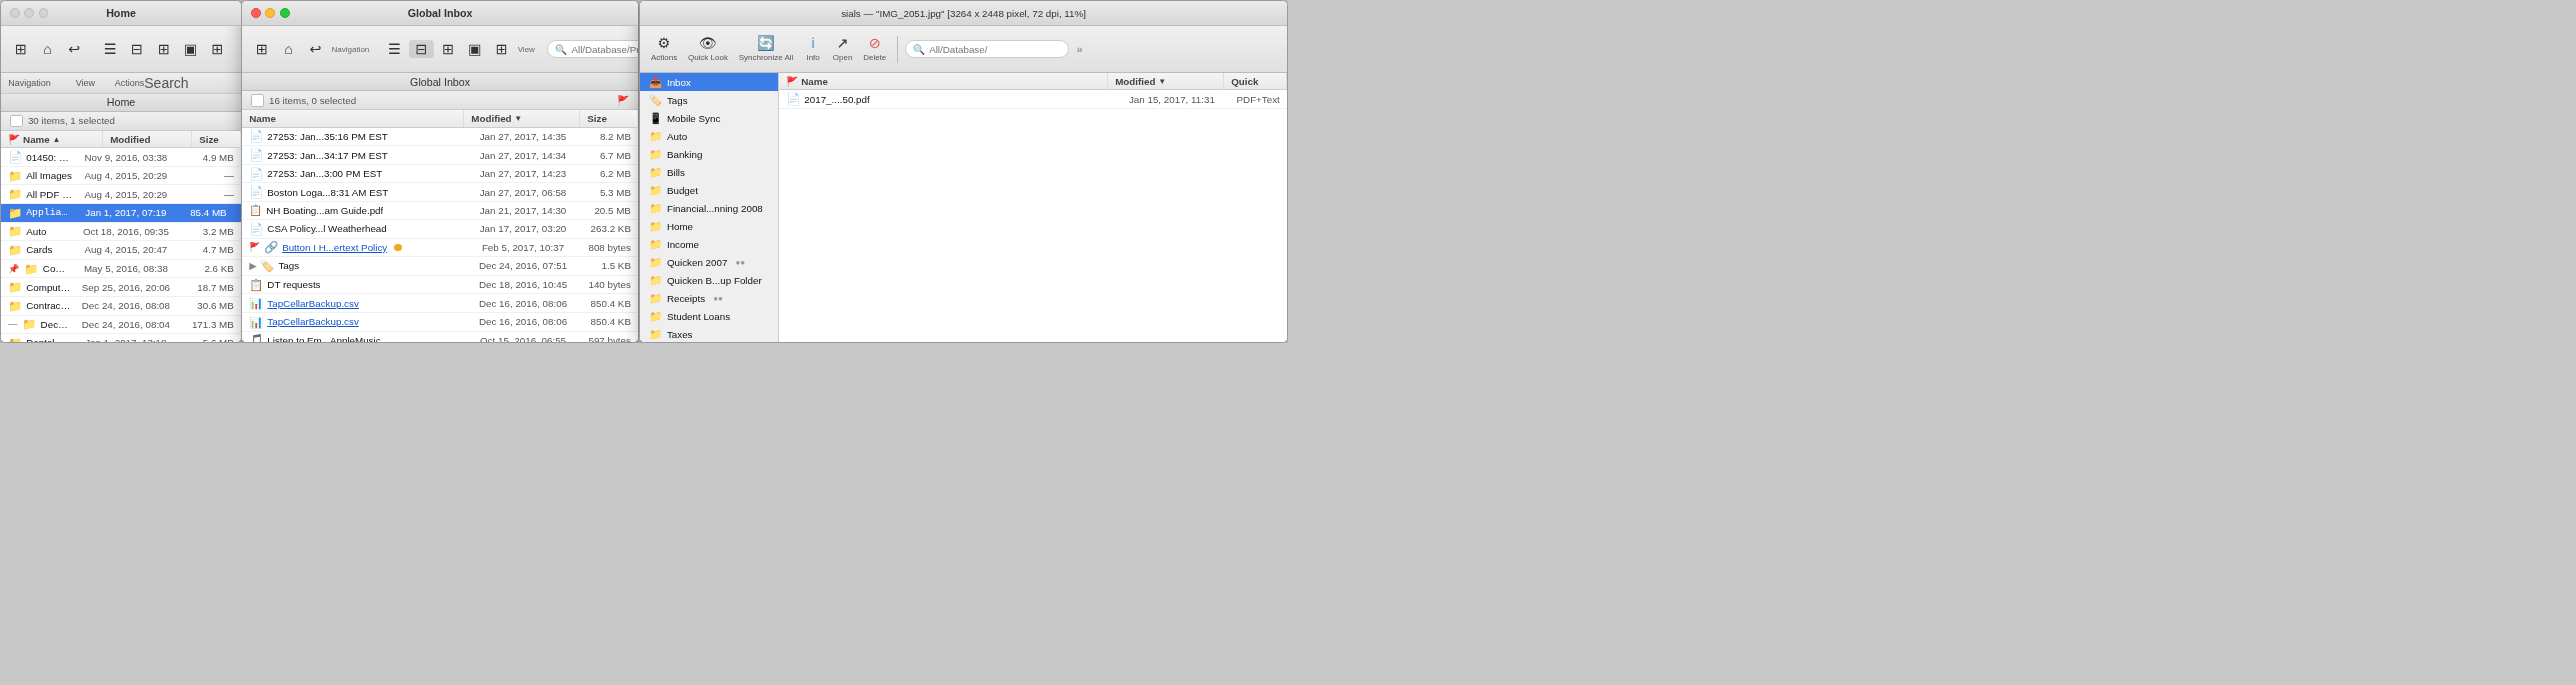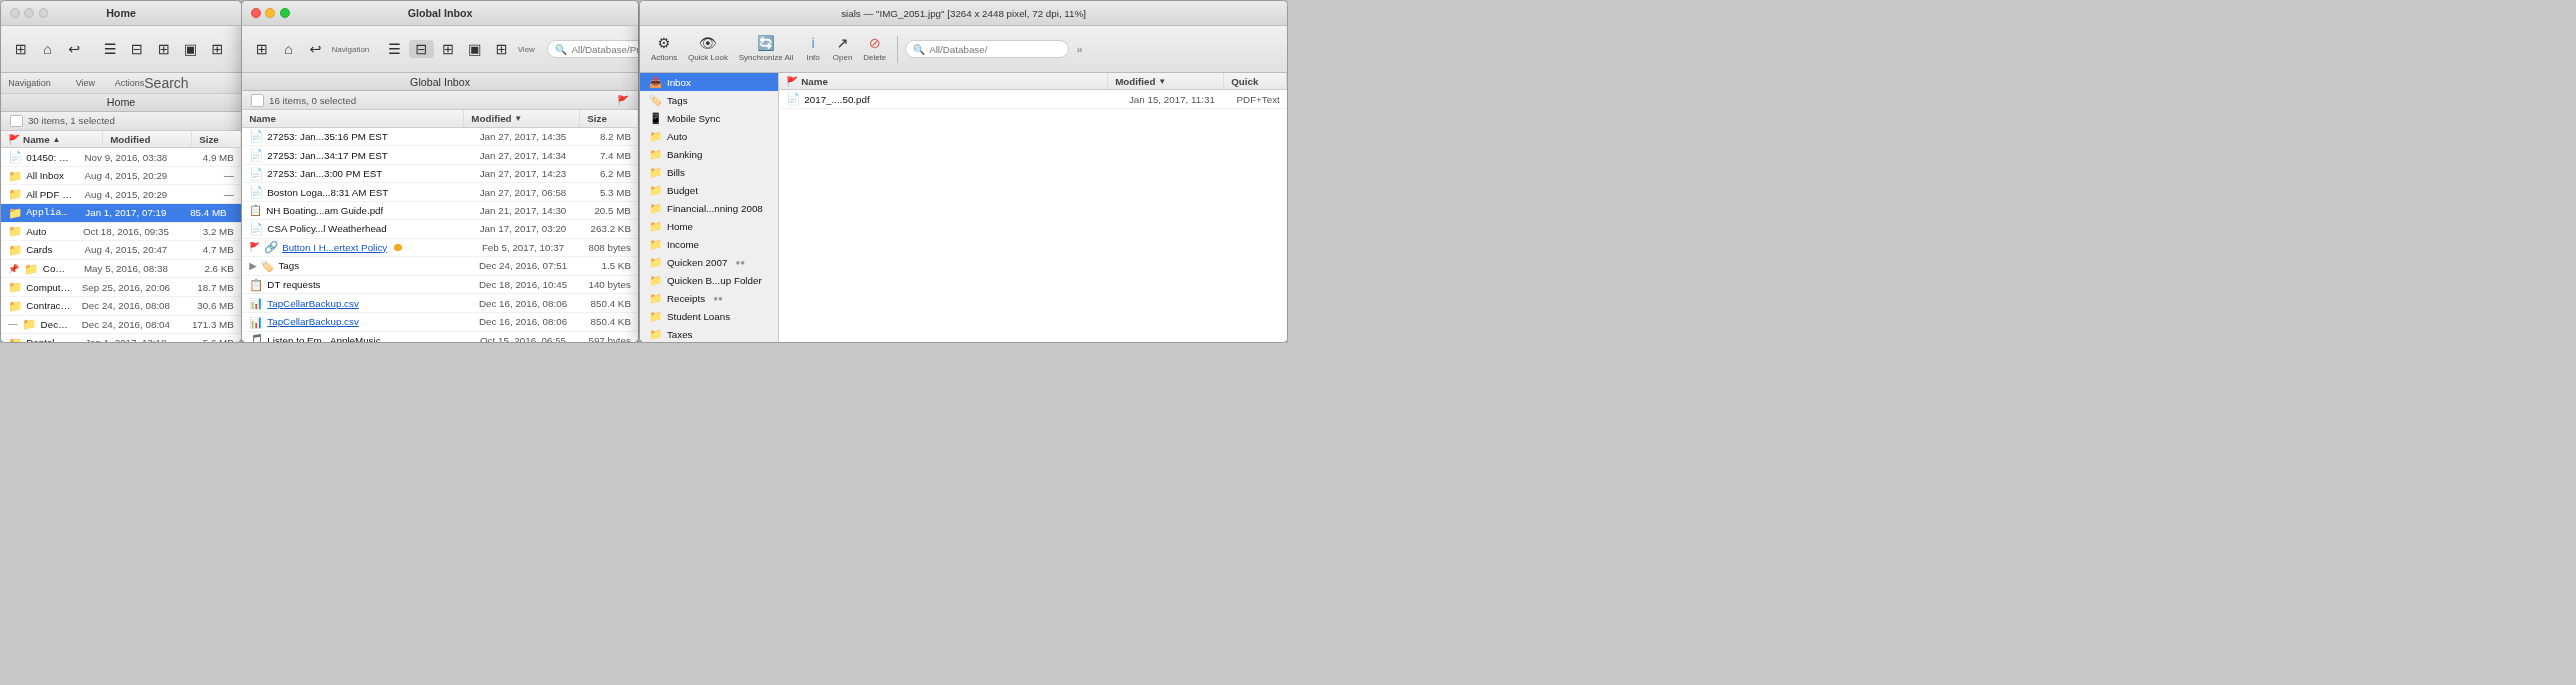--- a/index.html
+++ b/index.html
@@ -400,21 +400,21 @@
       <div class="file-icon-cell">
         <span class="file-icon">📄</span>
         <span class="file-name">01450: Nov 9, 2016, 3:38:29 AM EST</span>
       </div>
       <span class="file-modified">Nov 9, 2016, 03:38</span>
       <span class="file-size">4.9 MB</span>
     </div>
     <div class="list-row">
       <div class="file-icon-cell">
         <span class="file-icon icon-folder">📁</span>
-        <span class="file-name">All Inbox</span>
+        <span class="file-name">All Images</span>
       </div>
       <span class="file-modified">Aug 4, 2015, 20:29</span>
       <span class="file-size">—</span>
     </div>
     <div class="list-row">
       <div class="file-icon-cell">
         <span class="file-icon icon-folder">📁</span>
         <span class="file-name">All PDF Documents</span>
       </div>
       <span class="file-modified">Aug 4, 2015, 20:29</span>
@@ -571,21 +571,21 @@
       </div>
       <span class="file-modified">Jan 27, 2017, 14:35</span>
       <span class="file-size">8.2 MB</span>
     </div>
     <div class="list-row">
       <div class="file-icon-cell">
         <span class="file-icon">📄</span>
         <span class="file-name">27253: Jan...34:17 PM EST</span>
       </div>
       <span class="file-modified">Jan 27, 2017, 14:34</span>
-      <span class="file-size">7.4 MB</span>
+      <span class="file-size">6.7 MB</span>
     </div>
     <div class="list-row">
       <div class="file-icon-cell">
         <span class="file-icon">📄</span>
         <span class="file-name">27253: Jan...3:00 PM EST</span>
       </div>
       <span class="file-modified">Jan 27, 2017, 14:23</span>
       <span class="file-size">6.2 MB</span>
     </div>
     <div class="list-row">

